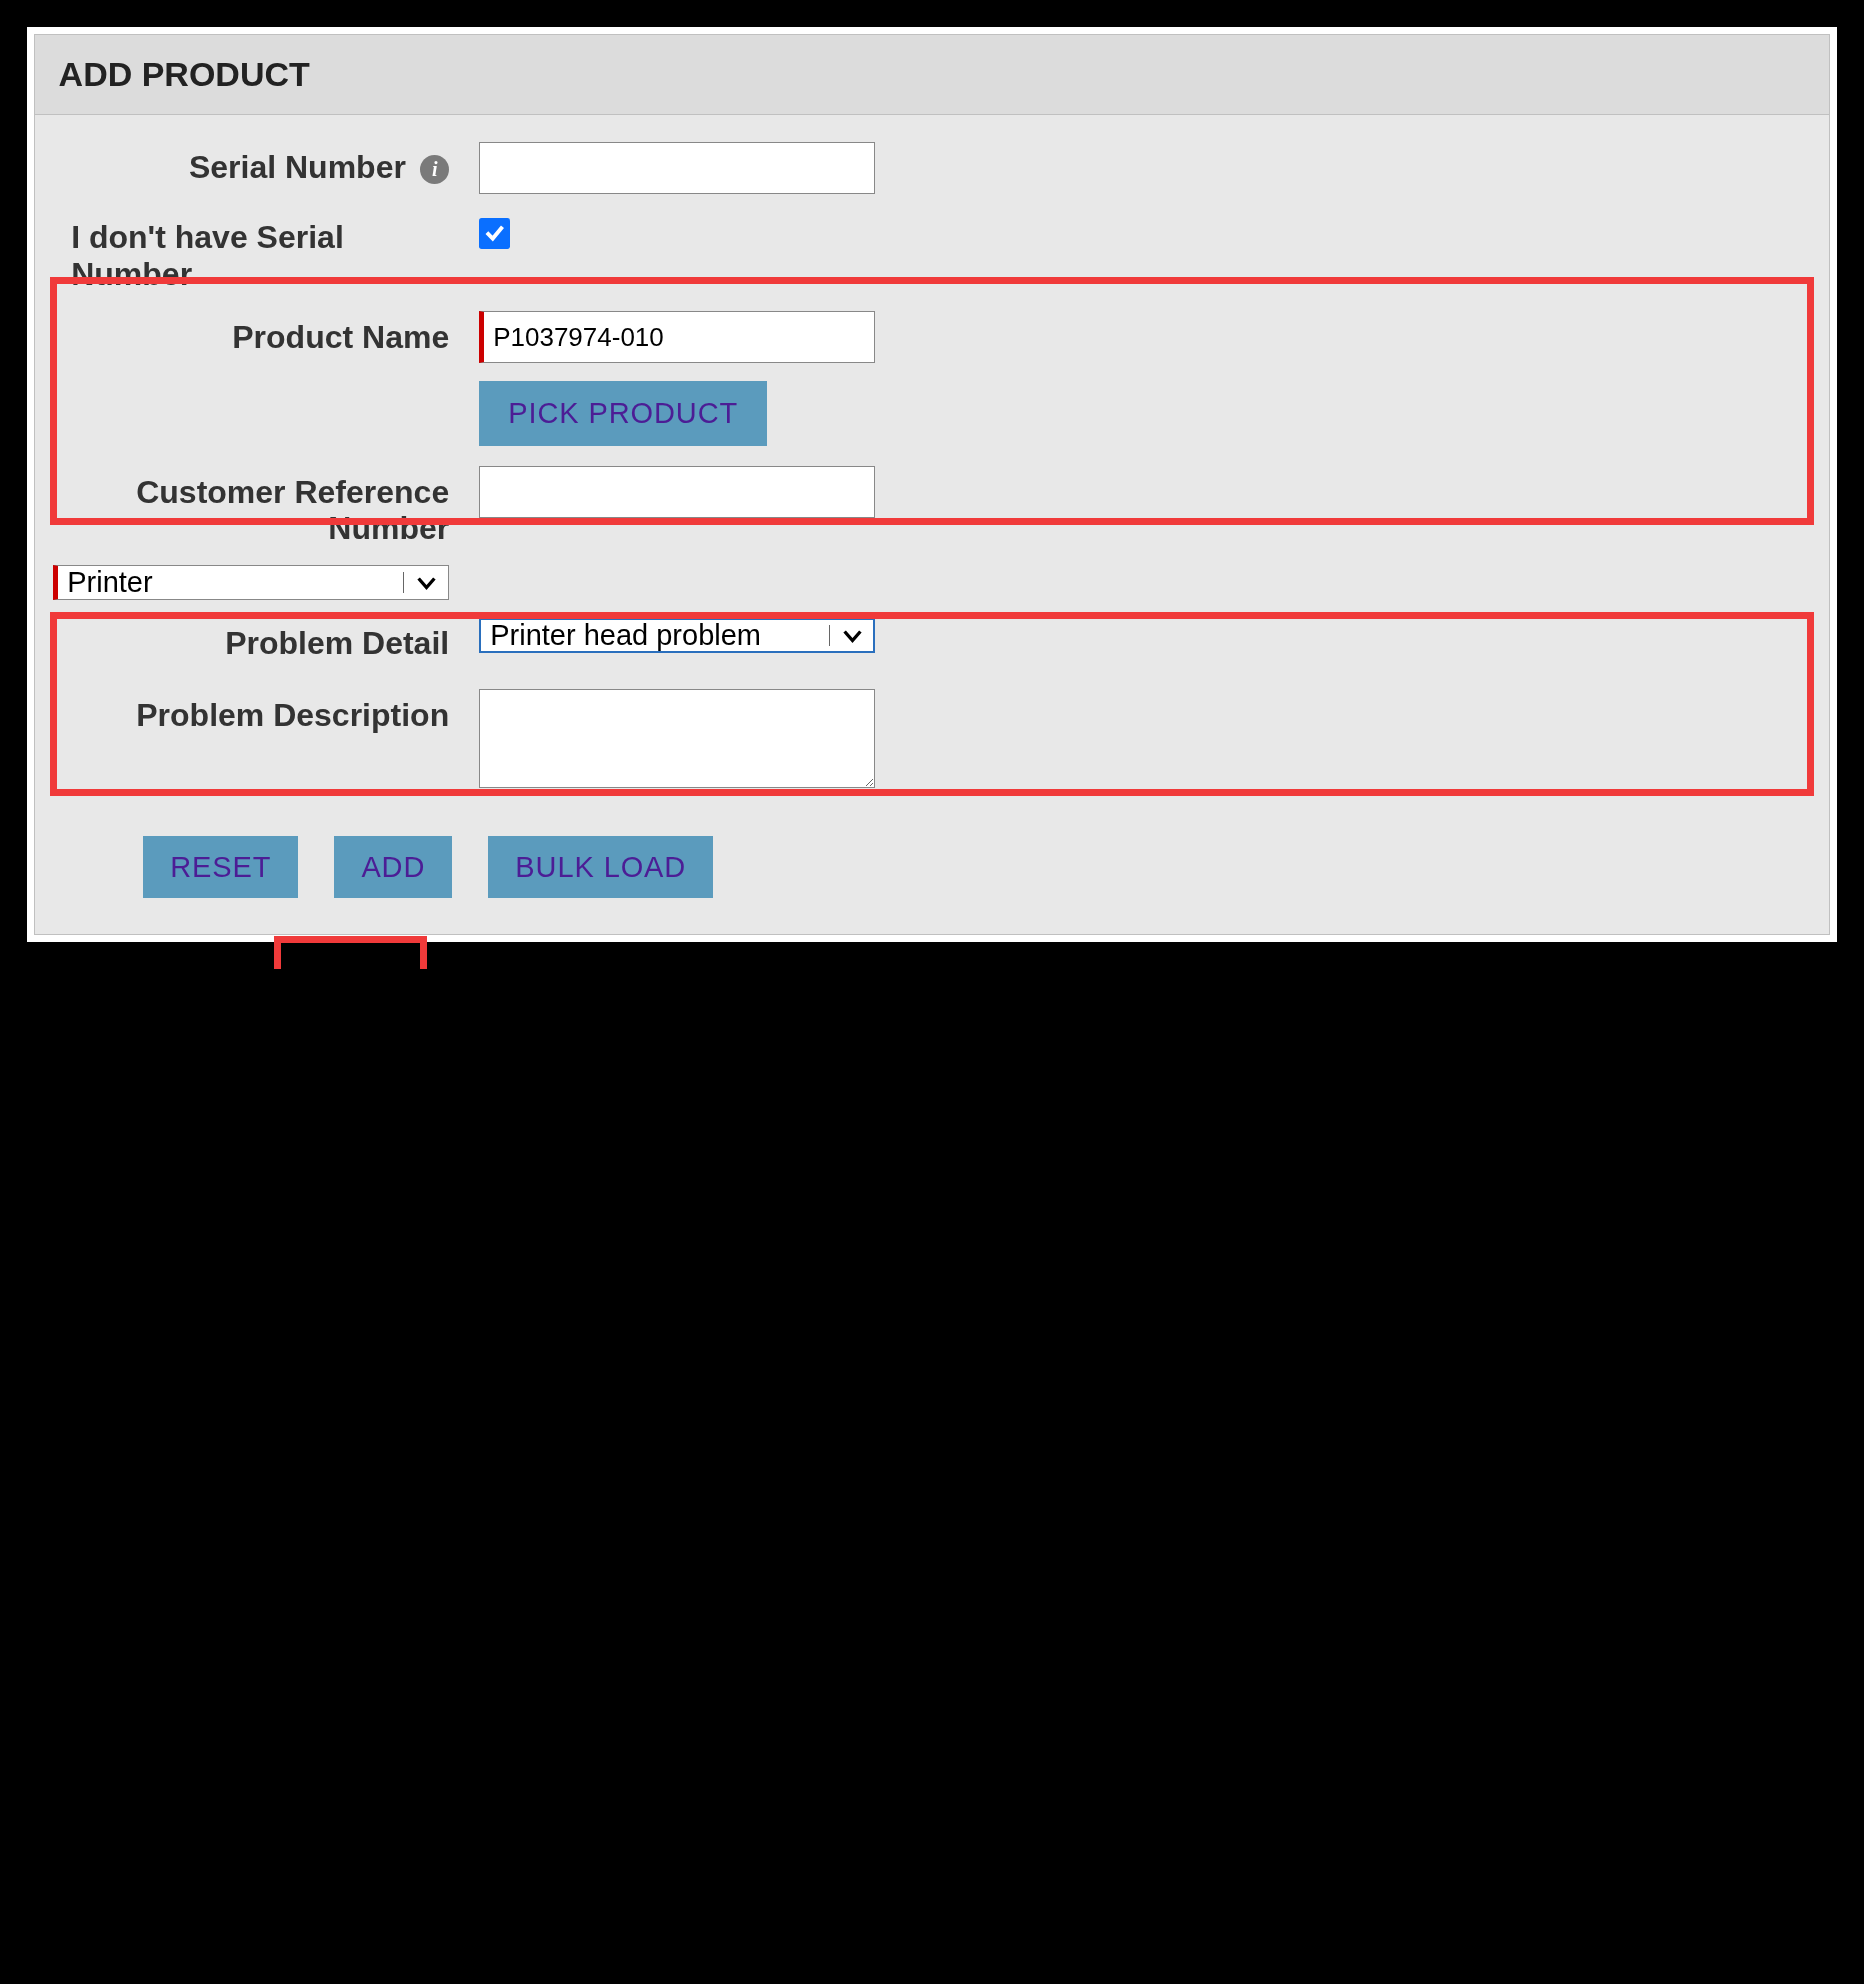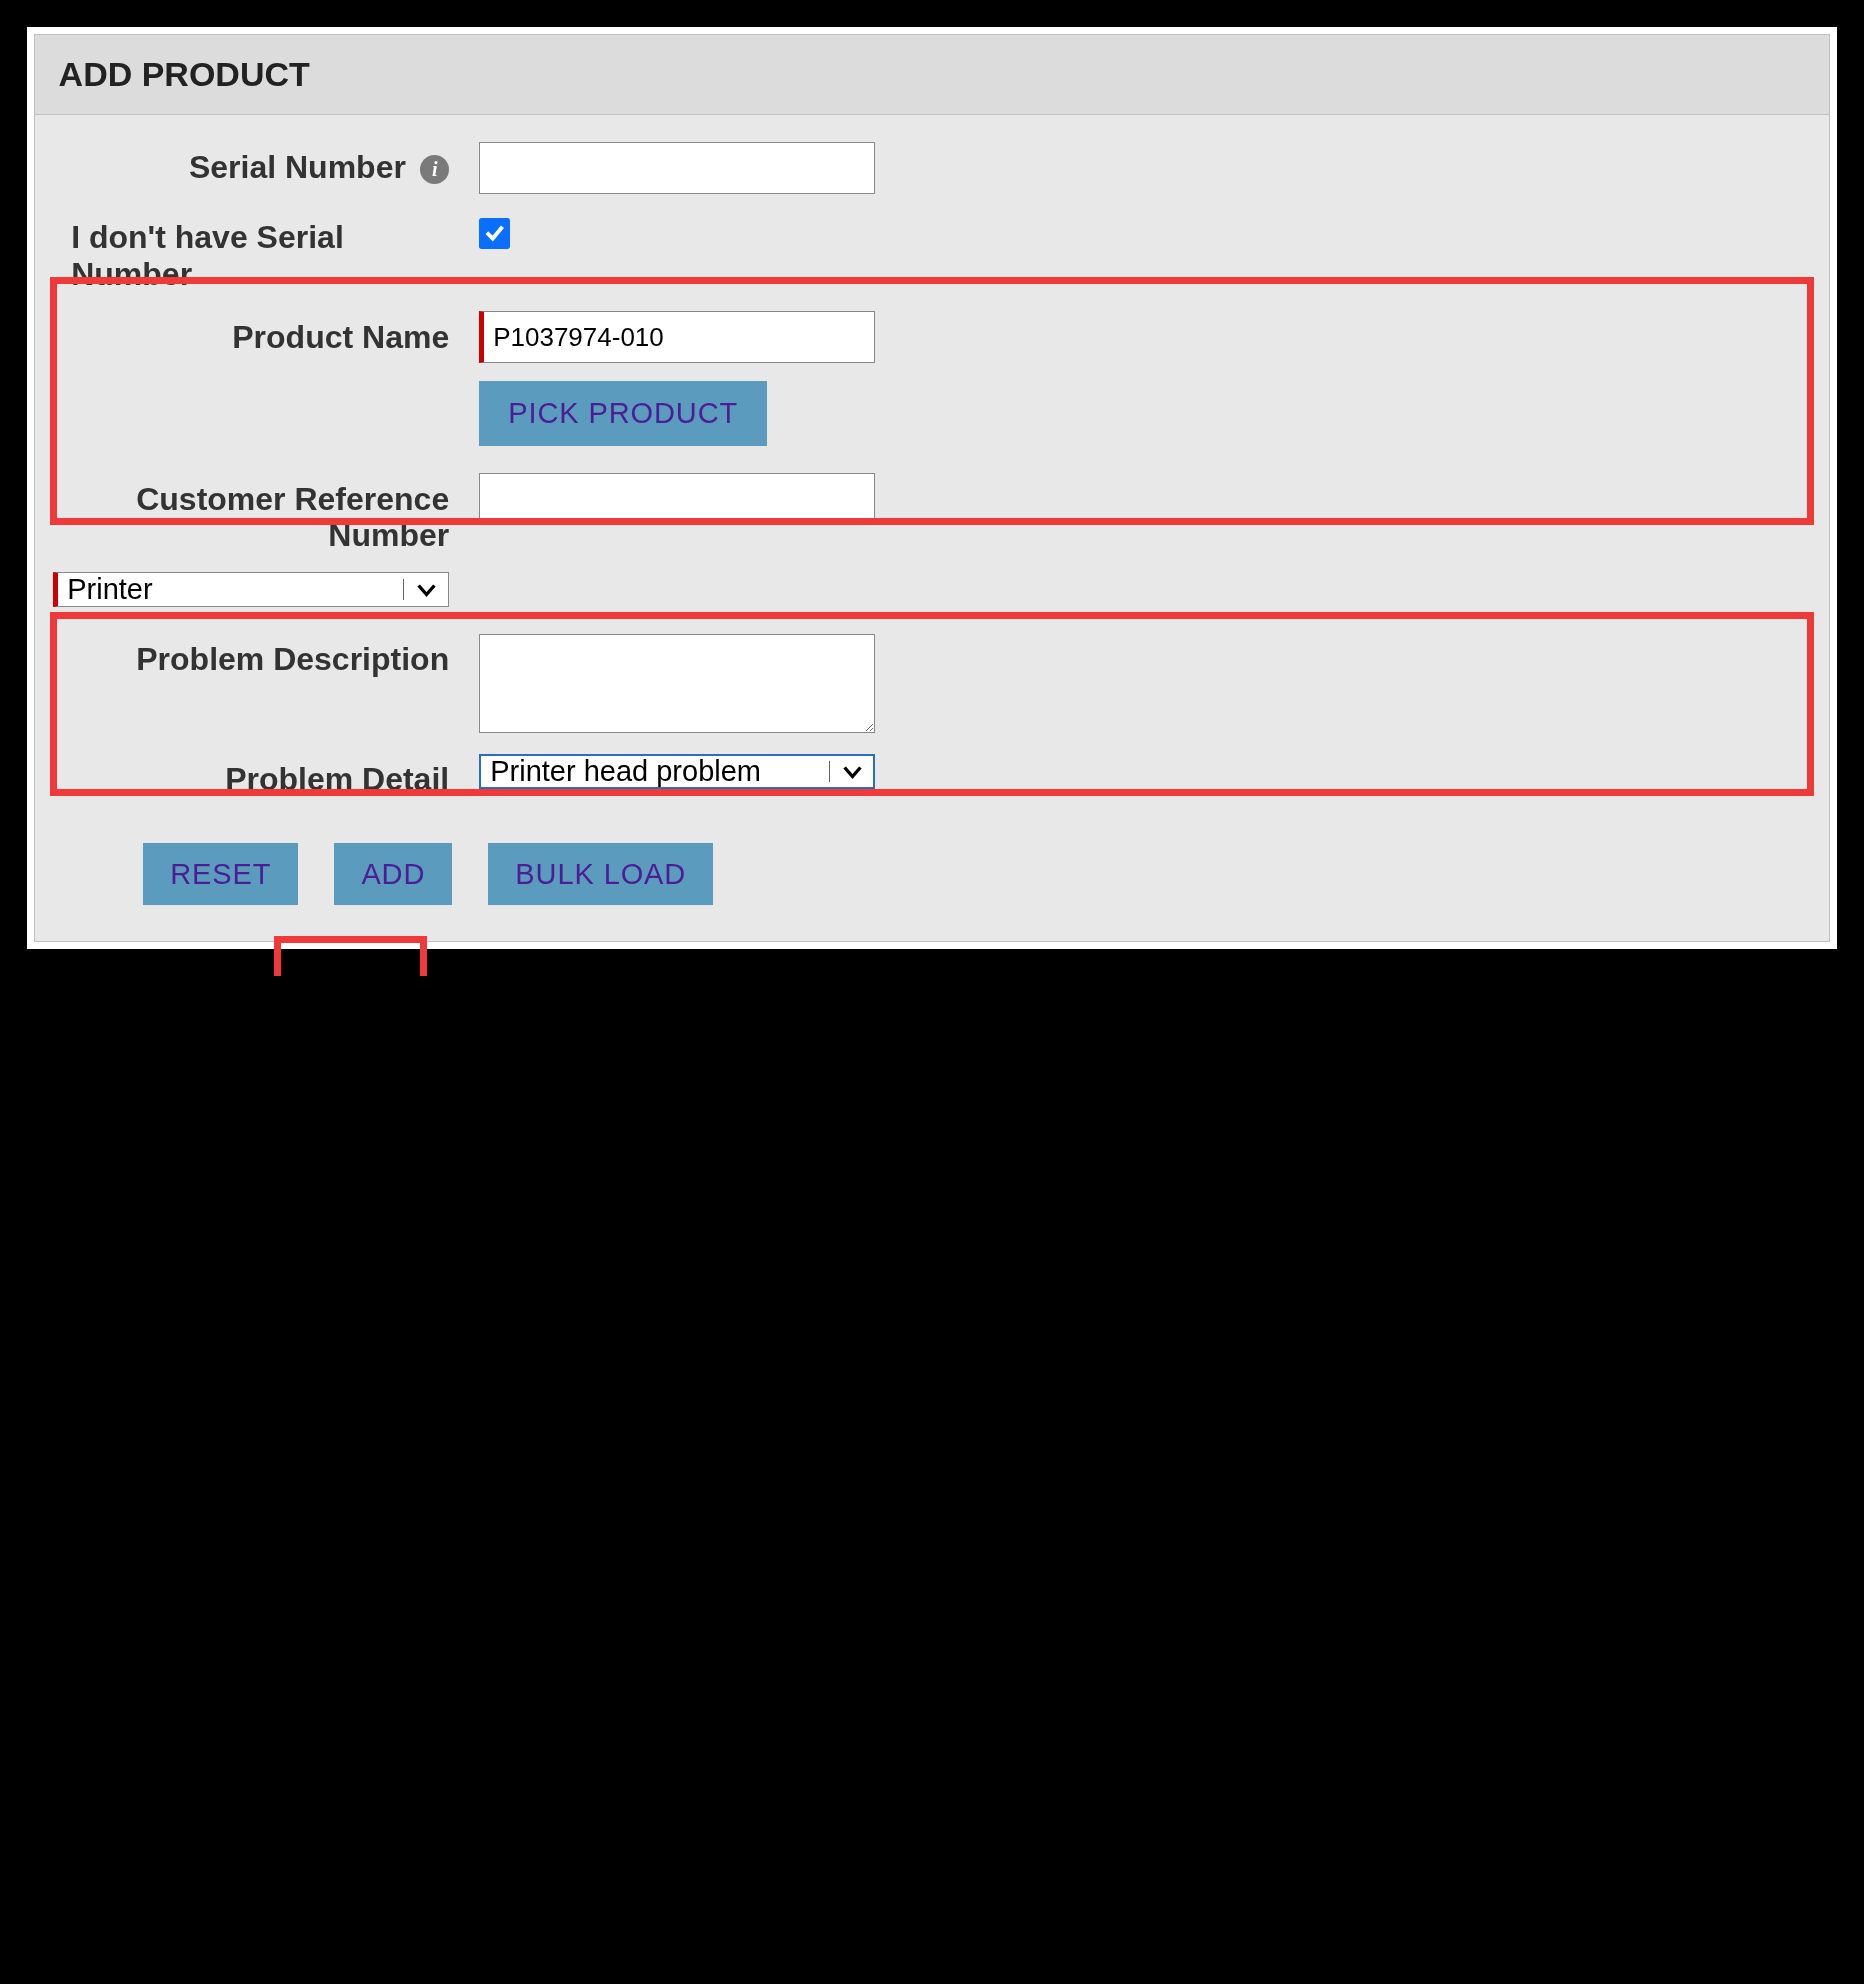--- a/index.html
+++ b/index.html
@@ -196,59 +196,59 @@
       <div class="row">
         <div class="label-col">Product Name</div>
         <div class="field-col">
           <input class="text-input red-edge" type="text" value="P1037974-010" style="">
           <div style="margin-top:18px;">
             <button class="btn">PICK PRODUCT</button>
           </div>
         </div>
       </div>
 
-      <div class="row" style="margin-top:27px;">
+      <div class="row" style="margin-top:20px;">
         <div class="label-col" style="line-height:1.15;">Customer Reference Number</div>
         <div class="field-col">
           <input class="text-input" type="text" value="" style="">
         </div>
       </div>
 
       <div class="row">
         <div class="field-col">
           <div class="select-wrap">
             <input class="select-input red-edge" type="text" readonly="" value="Printer" style="">
             <span class="chevron-divider"></span>
             <svg class="chevron" viewBox="0 0 24 24">
                 <path fill="none" stroke="#000" stroke-width="3" d="M5 8 L12 16 L19 8"></path>
               </svg>
           </div>
         </div>
       </div>
 
-      <div class="row" style="margin-top:27px;">
-        <div class="label-col">Problem Description</div>
-        <div class="field-col">
-          <textarea class="textarea" style=""></textarea>
-        </div>
-      </div>
-
       <div class="row">
         <div class="label-col">Problem Detail</div>
         <div class="field-col">
           <div class="select-wrap">
             <input class="select-input blue-border" type="text" readonly="" value="Printer head problem" style="">
             <span class="chevron-divider"></span>
             <svg class="chevron" viewBox="0 0 24 24">
                 <path fill="none" stroke="#000" stroke-width="3" d="M5 8 L12 16 L19 8"></path>
               </svg>
           </div>
         </div>
       </div>
 
+      <div class="row" style="margin-top:27px;">
+        <div class="label-col">Problem Description</div>
+        <div class="field-col">
+          <textarea class="textarea" style=""></textarea>
+        </div>
+      </div>
+
       <div class="button-row">
         <button class="btn small">RESET</button>
         <button class="btn small">ADD</button>
         <button class="btn small">BULK LOAD</button>
       </div>
 
       <div class="highlight hl1"></div>
       <div class="highlight hl2"></div>
       <div class="highlight hl3"></div>
 

